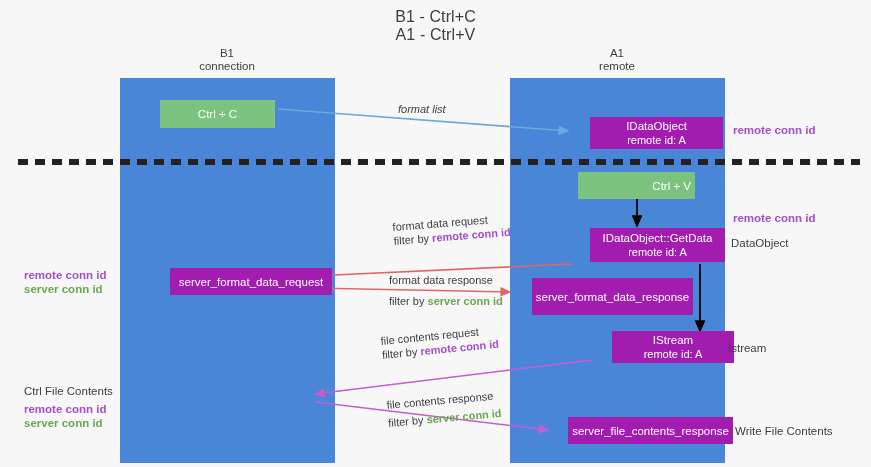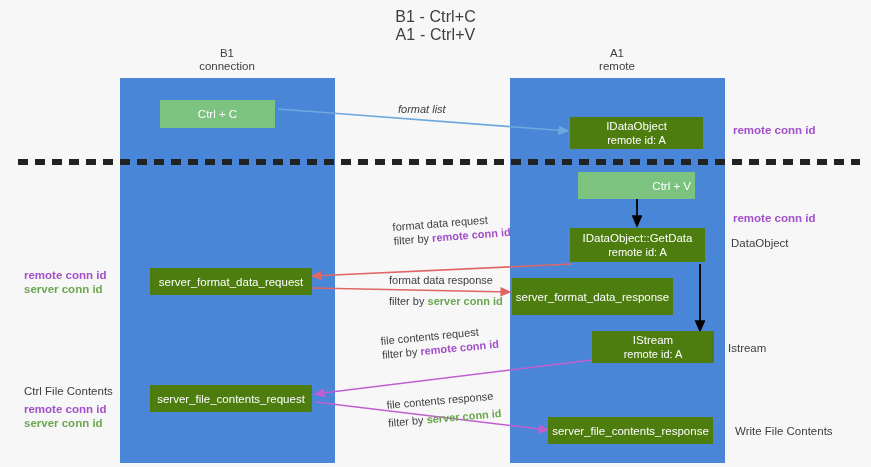--- a/index.html
+++ b/index.html
@@ -59,21 +59,21 @@
     flex-direction: column;
     align-items: center;
     justify-content: center;
     color: #ffffff;
     font-size: 11.5px;
     line-height: 14px;
     text-align: center;
     padding: 2px 4px;
   }
   .node.green { background: #7bc37f; }
-  .node.orange { background: #4d7c0f; }
+  .node.orange { background: #a21caf; margin-left: 20px; }
   .node .ln2 { font-size: 11px; }
 
   
   .note {
     position: absolute;
     font-size: 11.5px;
     line-height: 14px;
     color: #3c4043;
     white-space: nowrap;
   }
@@ -177,23 +177,20 @@
   </div>
 
   <div class="node orange" style="left:150px; top:268px; width:162px; height:27px;">
     <span>server_format_data_request</span>
   </div>
 
   <div class="node orange" style="left:512px; top:278px; width:161px; height:37px;">
     <span>server_format_data_response</span>
   </div>
 
-  <div class="node orange" style="left:150px; top:385px; width:162px; height:27px;">
-    <span>server_file_contents_request</span>
-  </div>
 
   <div class="node orange" style="left:548px; top:417px; width:165px; height:27px;">
     <span>server_file_contents_response</span>
   </div>
 
   <div class="elabel" style="left:398px; top:102px;font-style:italic;">format list</div>
 
   <div class="elabel" style="left:392px; top:220px; transform:rotate(-4.5deg);">
     <div>format data request</div>
     <div><span>filter by </span><b class="c-remote">remote conn id</b></div>

